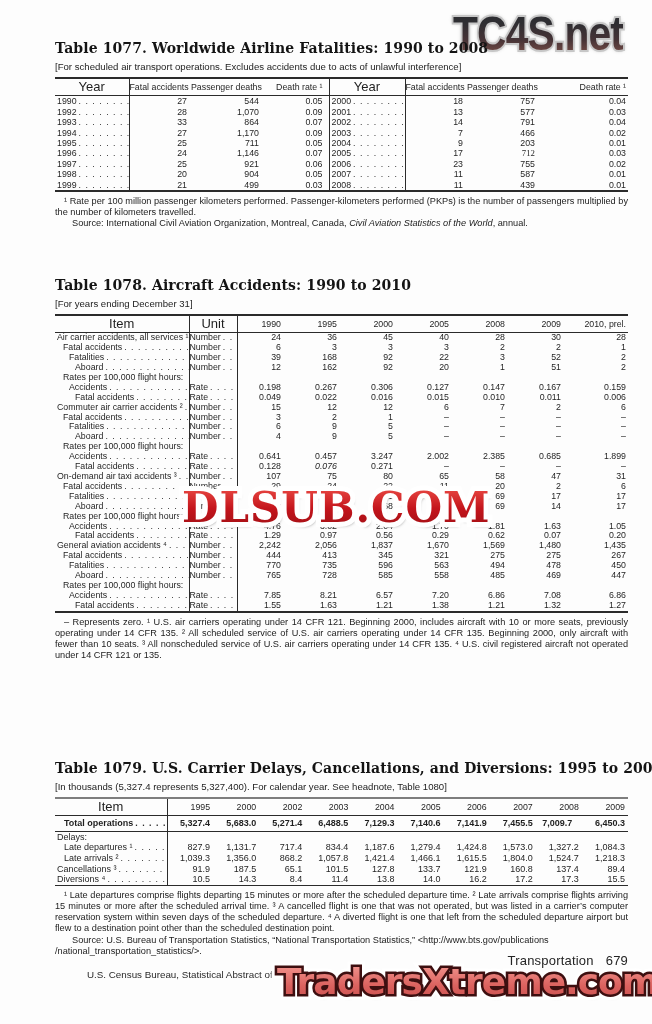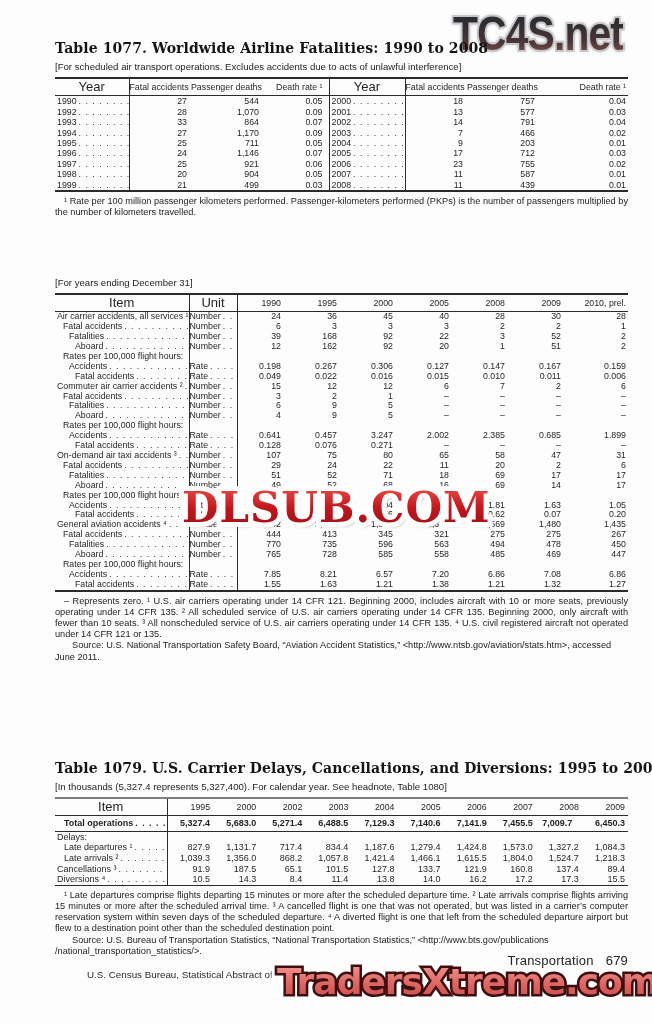--- a/index.html
+++ b/index.html
@@ -211,21 +211,21 @@
           <td class="num bl" style="padding-right: 4px;">24</td>
           <td class="num" style="padding-right: 4px;">1,146</td>
           <td class="num" style="padding-right: 6px;">0.07</td>
           <td class="yr bl">
             <div class="lead">
               <span class="txt">2005</span>
               <span class="dots"></span>
             </div>
           </td>
           <td class="num bl" style="padding-right: 4px;">17</td>
-          <td class="num" style="padding-right: 4px;">712</td>
+          <td class="num" style="padding-right: 4px; font-family: Liberation Serif, serif;">712</td>
           <td class="num" style="padding-right: 2px;">0.03</td>
         </tr>
         <tr>
           <td class="yr">
             <div class="lead">
               <span class="txt">1997</span>
               <span class="dots"></span>
             </div>
           </td>
           <td class="num bl" style="padding-right: 4px;">25</td>
@@ -277,23 +277,25 @@
               <span class="dots"></span>
             </div>
           </td>
           <td class="num bl" style="padding-right: 4px;">11</td>
           <td class="num" style="padding-right: 4px;">439</td>
           <td class="num" style="padding-right: 2px;">0.01</td>
         </tr>
       </tbody>
     </table>
   <p class="fnote">¹ Rate per 100 million passenger kilometers performed. Passenger-kilometers performed (PKPs) is the number of passengers multiplied by the number of kilometers travelled.</p>
+  <p class="src"><span>Source: International Civil Aviation Organization, Montreal, Canada, </span><i>Civil Aviation Statistics of the World</i><span>, annual.</span></p>
 </section>
 
 <section class="sec" style="top:277px">
+  <h2 class="tbl-title">Table 1078. Aircraft Accidents: 1990 to 2010</h2>
   <div class="tbl-note">[For years ending December 31]</div>
   <table class="t78 rule-table" id="t1078">
       <colgroup>
         <col style="width: 134px;">
         <col style="width: 48px;">
         <col style="width: 56px;">
         <col style="width: 56px;">
         <col style="width: 56px;">
         <col style="width: 56px;">
         <col style="width: 56px;">
@@ -582,21 +584,21 @@
               <span class="dots"></span>
             </div>
           </td>
           <td class="bl">
             <div class="lead">
               <span class="txt">Rate</span>
               <span class="dots"></span>
             </div>
           </td>
           <td class="num bl" style="padding-right: 12px;">0.128</td>
-          <td class="num" style="padding-right: 12px;">0.076</td>
+          <td class="num" style="padding-right: 12px; font-style: italic;">0.076</td>
           <td class="num" style="padding-right: 12px;">0.271</td>
           <td class="num" style="padding-right: 12px;">–</td>
           <td class="num" style="padding-right: 12px;">–</td>
           <td class="num" style="padding-right: 12px;">–</td>
           <td class="num" style="padding-right: 2px;">–</td>
         </tr>
         <tr>
           <td class="item" style="padding-left: 2px;">
             <div class="lead">
               <span class="txt">On-demand air taxi accidents ³</span>
@@ -874,21 +876,20 @@
           <td class="num" style="padding-right: 12px;">1.63</td>
           <td class="num" style="padding-right: 12px;">1.21</td>
           <td class="num" style="padding-right: 12px;">1.38</td>
           <td class="num" style="padding-right: 12px;">1.21</td>
           <td class="num" style="padding-right: 12px;">1.32</td>
           <td class="num" style="padding-right: 2px;">1.27</td>
         </tr>
       </tbody>
     </table>
   <p class="fnote">– Represents zero. ¹ U.S. air carriers operating under 14 CFR 121. Beginning 2000, includes aircraft with 10 or more seats, previously operating under 14 CFR 135. ² All scheduled service of U.S. air carriers operating under 14 CFR 135. Beginning 2000, only aircraft with fewer than 10 seats. ³ All nonscheduled service of U.S. air carriers operating under 14 CFR 135. ⁴ U.S. civil registered aircraft not operated under 14 CFR 121 or 135.</p>
-  <p class="src">Source: U.S. National Transportation Safety Board, “Aviation Accident Statistics,” &lt;http://www.ntsb.gov/aviation/stats.htm&gt;, accessed June 2011.</p>
 </section>
 
 <div class="wm wm-dlsub" data-text="DLSUB.COM">
   <span class="fill">DLSUB.COM</span>
 </div>
 
 <section class="sec" style="top:760px">
   <h2 class="tbl-title">Table 1079. U.S. Carrier Delays, Cancellations, and Diversions: 1995 to 2009</h2>
   <div class="tbl-note">[In thousands (5,327.4 represents 5,327,400). For calendar year. See headnote, Table 1080]</div>
   <table class="t79" id="t1079">

